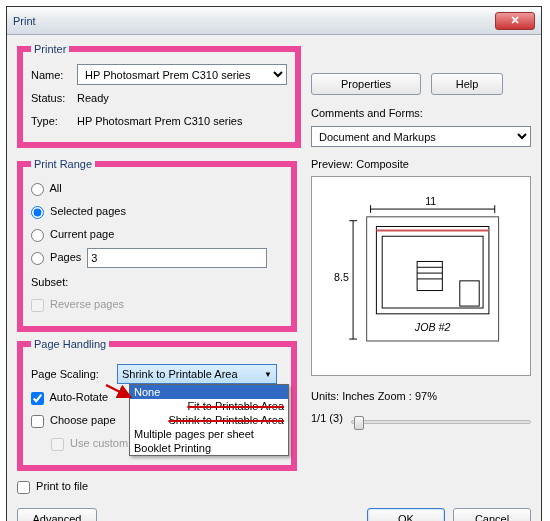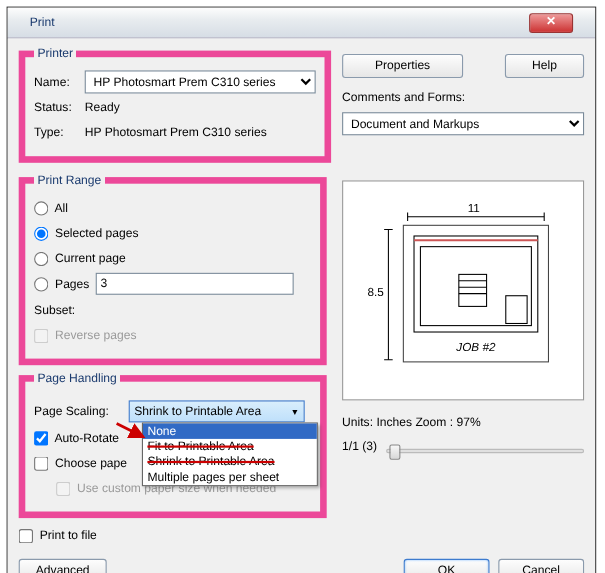--- a/index.html
+++ b/index.html
@@ -1,18 +1,18 @@
 <!DOCTYPE html>
 <html><head>
 <meta charset="utf-8">
 <style>
 * { box-sizing: border-box; margin: 0; padding: 0; font-family: "Segoe UI", Tahoma, sans-serif; font-size: 11px; }
 body { background: #fff; padding: 6px; }
 .dialog { width: 536px; border: 1px solid #333; background: #f0f0f0; }
-.titlebar { background: linear-gradient(#fdfdfd,#e8ecef 40%,#d6dde5); height: 28px; display: flex; align-items: center; padding: 0 20px; border-bottom: 1px solid #aab; }
+.titlebar { background: linear-gradient(#fdfdfd,#e8ecef 40%,#d6dde5); height: 28px; display: flex; align-items: center; padding: 0 6px; border-bottom: 1px solid #aab; }
 .titlebar .title { color: #1a3a6e; flex: 1; }
 .closebtn { width: 40px; height: 18px; background: linear-gradient(#e99,#c33); border: 1px solid #933; border-radius: 3px; color: #fff; text-align: center; line-height: 15px; font-weight: bold; cursor: pointer; }
 .body { padding: 8px 10px 10px 10px; background: #f0f0f0; }
 .cols { display: flex; gap: 14px; }
 .left { flex: 0 0 280px; }
 .right { flex: 1; }
 fieldset { border: 6px solid #ec4899; padding: 6px 8px 8px 8px; margin-bottom: 6px; position: relative; }
 legend { padding: 0 3px; color: #1a3a6e; }
 .row { display: flex; align-items: center; gap: 6px; margin: 3px 0; min-height: 20px; }
 .label { color: #000; }
@@ -26,21 +26,21 @@
 .spinner input { width: 30px; text-align: center; }
 .spin-btns { display: flex; flex-direction: column; border: 1px solid #888; border-left: none; }
 .spin-btns div { width: 14px; height: 9px; font-size: 7px; text-align: center; line-height: 8px; background: linear-gradient(#fff,#ddd); cursor: pointer; }
 .spin-btns div:first-child { border-bottom: 1px solid #aaa; }
 .combo-open { position: relative; }
 .combo-sel { background: linear-gradient(#d9eefc,#bfe0fb); border: 1px solid #3d7bce; height: 20px; width: 160px; display: flex; align-items: center; padding: 0 4px; justify-content: space-between; }
 .combo-sel .arrow { font-size: 8px; }
 .dropdown { position: absolute; top: 20px; left: 12px; width: 160px; background: #fff; border: 1px solid #666; z-index: 50; box-shadow: 2px 2px 3px rgba(0,0,0,.3); }
 .dropdown div { padding: 1px 4px; cursor: pointer; }
 .dropdown .hl { background: #316ac5; color: #fff; }
-.strike { text-decoration: line-through; text-decoration-color: #c00; text-decoration-thickness: 2px; }
+.strike { text-decoration: line-through; text-decoration-color: #c00; text-decoration-thickness: 2px; text-align: right; }
 .arrow-ann { position: absolute; left: 75px; top: 18px; z-index: 60; pointer-events: none; }
 .arrow-ann svg { overflow: visible; }
 .preview-box { border: 1px solid #999; background: #fff; height: 200px; margin-top: 6px; display:flex; align-items:center; justify-content:center; position:relative; padding:12px; }
 .slider { display: flex; align-items: flex-end; gap: 8px; margin-top: 10px; }
 .slider .track { flex: 1; height: 4px; background: #e0e0e0; border: 1px solid #bbb; border-radius: 2px; position: relative; }
 .slider .thumb { position: absolute; left: 2px; top: -5px; width: 10px; height: 14px; background: linear-gradient(#f8f8f8,#d8d8d8); border: 1px solid #888; border-radius: 2px; }
 .bottom { display: flex; justify-content: space-between; align-items: center; margin-top: 8px; }
 .bottom .rbtns { display: flex; gap: 8px; }
 .toprow { display:flex; gap:10px; margin-bottom:4px;}
 .preview-draw { width:100%; height:100%; }
@@ -68,21 +68,21 @@
             <span class="label" style="width:40px">Status:</span>
             <span>Ready</span>
           </div>
           <div class="row">
             <span class="label" style="width:40px">Type:</span>
             <span>HP Photosmart Prem C310 series</span>
           </div>
         </fieldset>
       </div>
       <div class="right">
-        <div class="row" style="gap:0; justify-content:space-between; margin-top:6px;">
+        <div class="row" style="gap:10px; justify-content:flex-start; margin-top:30px;">
           <button class="btn" style="width:110px">Properties</button>
           <button class="btn" style="width:60px">Help</button>
         </div>
         <div class="row" style="margin-top:8px;">
           <span>Comments and Forms:</span>
         </div>
         <select style="width:220px">
           <option>Document and Markups</option>
         </select>
       </div>
@@ -120,20 +120,21 @@
             <div class="combo-open">
               <div class="combo-sel">
                 <span>Shrink to Printable Area</span>
                 <span class="arrow">▼</span>
               </div>
               <div class="dropdown">
                 <div class="hl">None</div>
                 <div class="strike">Fit to Printable Area</div>
                 <div class="strike">Shrink to Printable Area</div>
                 <div>Multiple pages per sheet</div>
+                <div>Booklet Printing</div>
               </div>
             </div>
             <div class="arrow-ann">
               <svg width="30" height="18">
                   <defs>
                     <marker id="ah" markerWidth="6" markerHeight="6" refX="5" refY="3" orient="auto">
                       <path d="M0,0 L6,3 L0,6 Z" fill="#c00"></path>
                     </marker>
                   </defs>
                   <line x1="0" y1="3" x2="24" y2="15" stroke="#c00" stroke-width="2.5" marker-end="url(#ah)"></line>
@@ -150,20 +151,21 @@
               <label><input type="checkbox" disabled="" style=""> <span>Use custom paper size when needed</span></label>
             </div>
         </fieldset>
 
         <div class="row" style="margin-top:6px">
             <label><input type="checkbox" style=""> <span>Print to file</span></label>
           </div>
       </div>
 
       <div class="right">
+        <div>Preview: Composite</div>
         <div class="preview-box">
           <svg class="preview-draw" viewBox="0 0 200 170">
             <text x="110" y="12" text-anchor="middle" font-size="10">11</text>
             <line x1="48" y1="16" x2="176" y2="16" stroke="#000"></line>
               <line x1="48" y1="12" x2="48" y2="20" stroke="#000"></line>
               <line x1="176" y1="12" x2="176" y2="20" stroke="#000"></line>
             <text x="18" y="90" text-anchor="middle" font-size="10">8.5</text>
             <line x1="30" y1="28" x2="30" y2="150" stroke="#000"></line>
               <line x1="26" y1="28" x2="34" y2="28" stroke="#000"></line>
               <line x1="26" y1="150" x2="34" y2="150" stroke="#000"></line>

